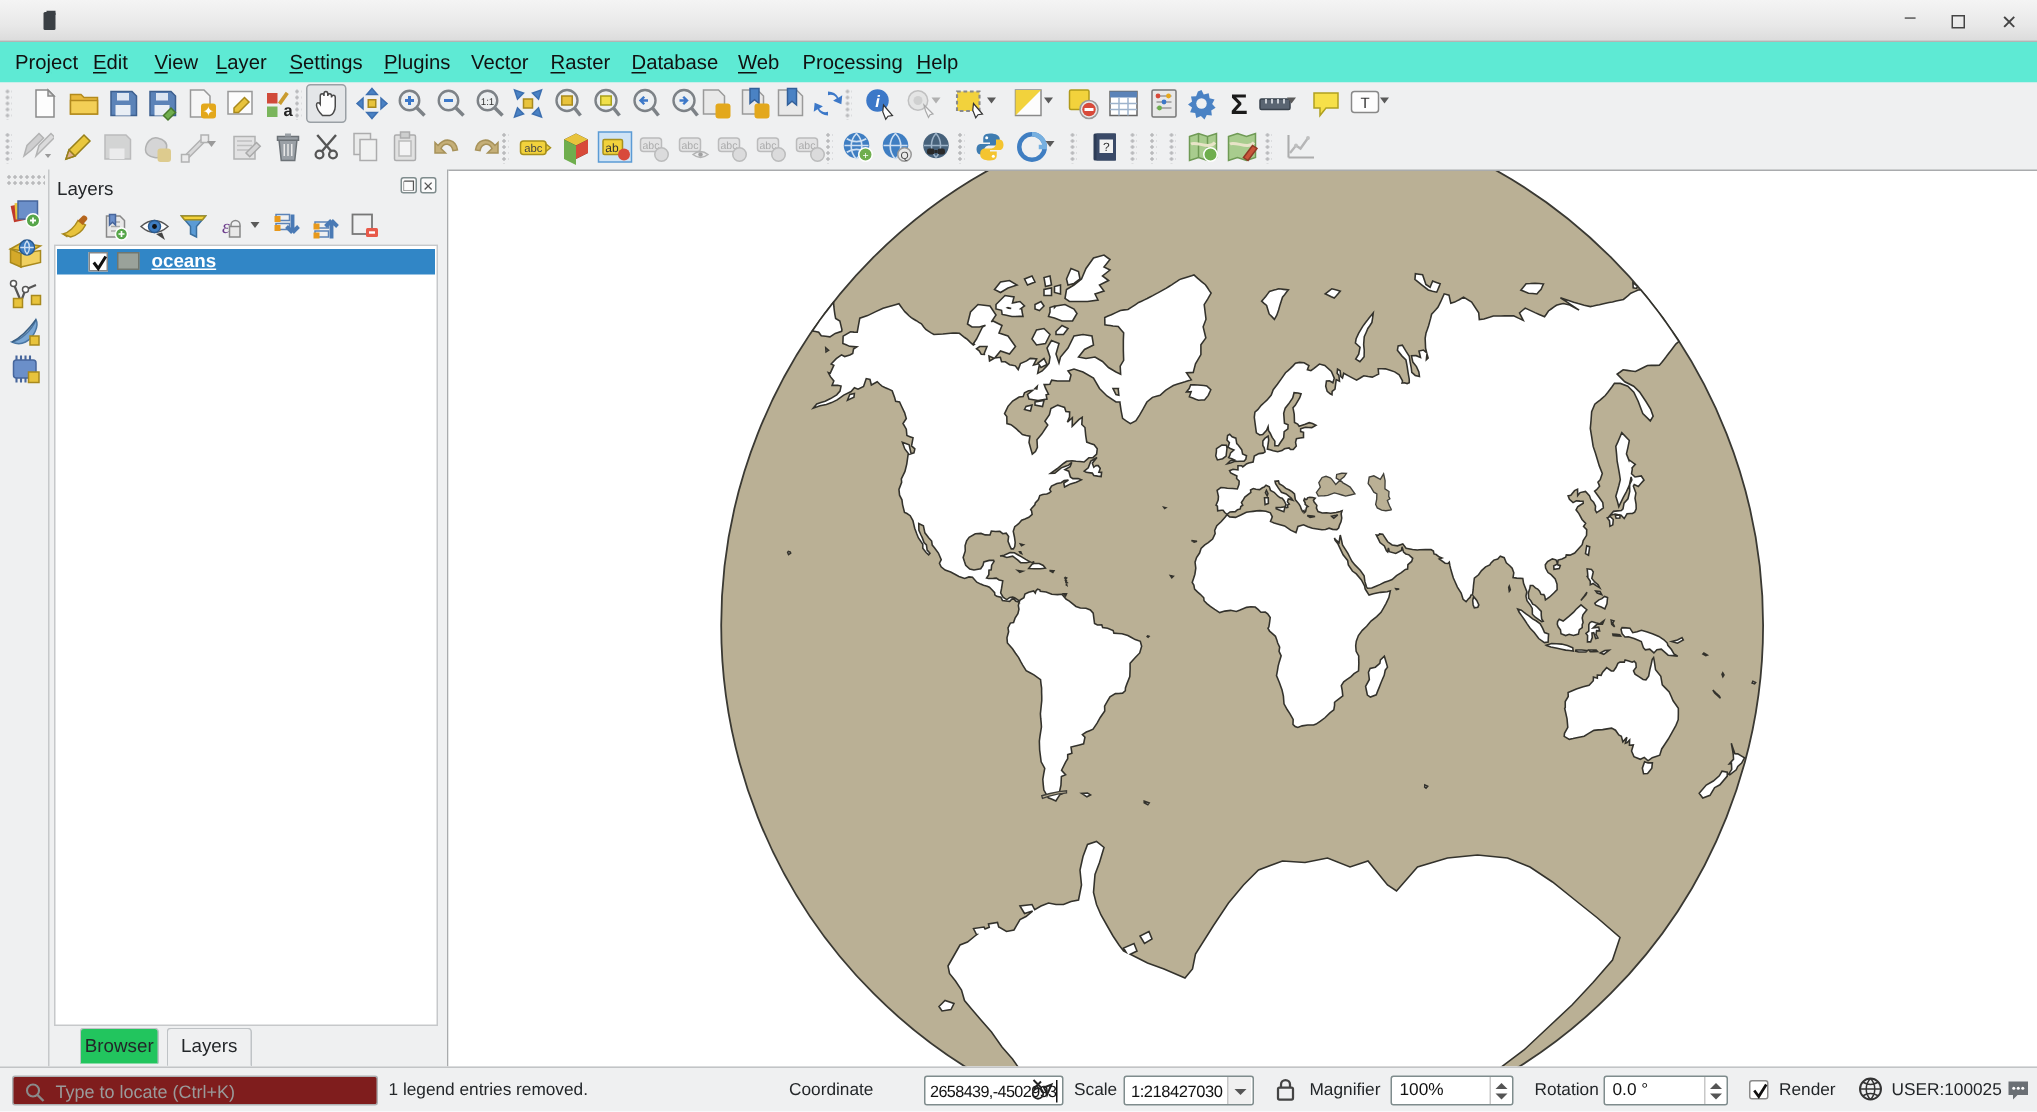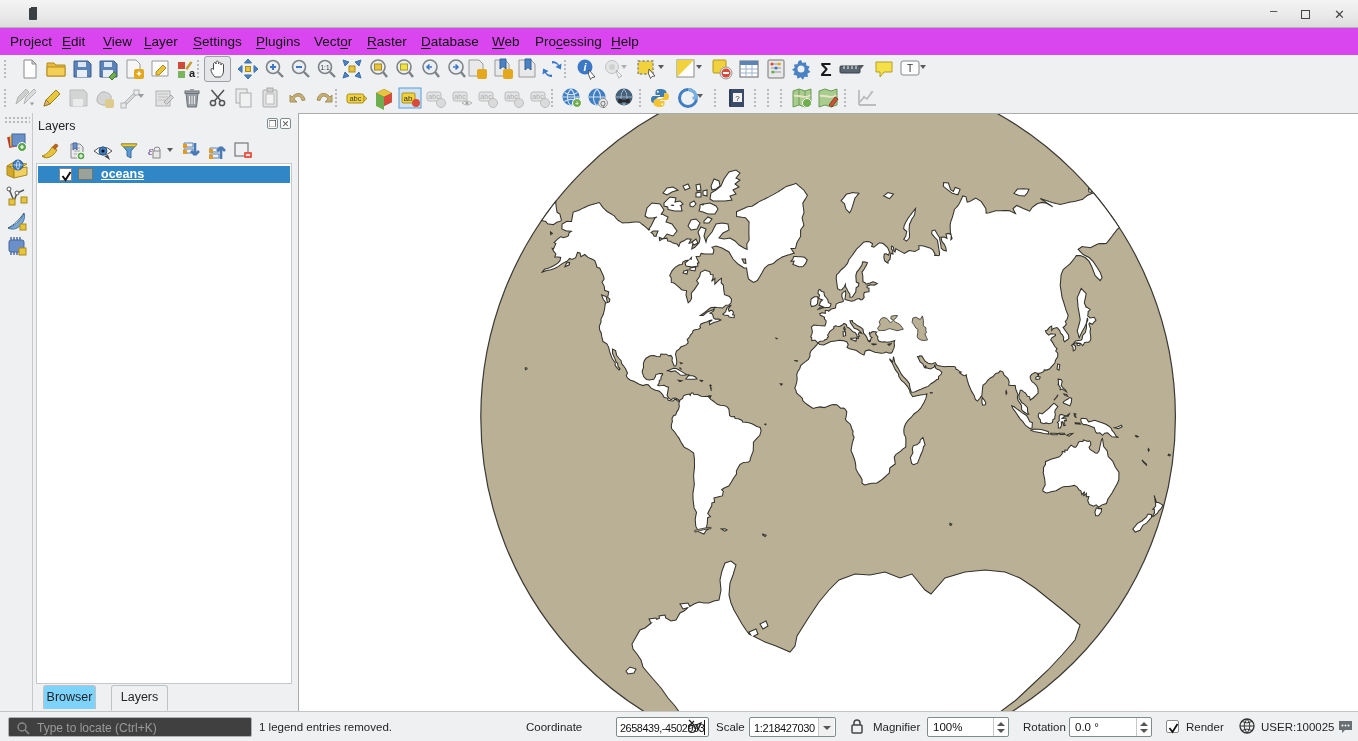--- a/index.html
+++ b/index.html
@@ -2,21 +2,21 @@
 <html><head>
 <meta charset="utf-8">
 <style>
 *{margin:0;padding:0;box-sizing:border-box;}
 html,body{width:1358px;height:741px;overflow:hidden;font-family:"Liberation Sans",sans-serif;}
 #root{position:relative;width:1358px;height:741px;background:#eff0f1;}
 #titlebar{position:absolute;left:0;top:0;width:1358px;height:28px;
  background:linear-gradient(#f4f4f4,#e9e9e9 60%,#dcdcdc);border-bottom:1px solid #b4b4b4;}
 #title{position:absolute;left:0;right:0;top:5px;text-align:center;font-size:15px;font-weight:bold;color:#517191;}
 .winbtn{position:absolute;top:8px;width:13px;height:13px;color:#444;font-size:13px;line-height:13px;text-align:center;}
-#menubar{position:absolute;left:0;top:28px;width:1358px;height:27px;background:#d946ef;}
+#menubar{position:absolute;left:0;top:28px;width:1358px;height:27px;background:#5eead4;}
 .menu{position:absolute;top:6px;font-size:13.5px;color:#111;}
 .menu u{text-decoration:underline;text-underline-offset:2px;}
 #tb1{position:absolute;left:0;top:55px;width:1358px;height:29px;background:#eff0f1;}
 #tb2{position:absolute;left:0;top:84px;width:1098px;height:29px;background:#eff0f1;}
 .ic{position:absolute;top:2px;width:24px;height:24px;}
 .ic svg{position:absolute;left:0;top:0;}
 .grip{position:absolute;top:4px;width:5px;height:21px;
  background-image:radial-gradient(circle,#b9babc 1px,transparent 1.2px);background-size:4px 4px;}
 .dd{position:absolute;top:10px;width:0;height:0;border-left:3.5px solid transparent;border-right:3.5px solid transparent;border-top:4.5px solid #5a5a5a;}
 #leftbar{position:absolute;left:0;top:113px;width:33px;height:598px;background:#eff0f1;border-right:1px solid #c6c8ca;}
@@ -24,21 +24,21 @@
 #paneltitle{position:absolute;left:4px;top:6px;font-size:12.5px;color:#232629;}
 .pwin{position:absolute;top:5px;width:11px;height:11px;border:1px solid #7f8c8d;border-radius:2px;color:#555;font-size:9px;line-height:10px;text-align:center;background:#fbfbfb;}
 #panellist{position:absolute;left:2px;top:50px;width:256px;height:521px;background:#ffffff;border:1px solid #c6c8ca;}
 #selrow{position:absolute;left:1px;top:2px;width:252px;height:17px;background:#3186c6;}
 #layercheck{position:absolute;left:21px;top:1.5px;width:13px;height:13px;background:#fff;border:1px solid #888;}
 #layerswatch{position:absolute;left:40px;top:2px;width:15px;height:12px;background:#9aa29a;border:1px solid #6f766f;}
 #layername{position:absolute;left:63px;top:1px;font-size:12.5px;font-weight:bold;color:#fff;text-decoration:underline;}
 .tab{position:absolute;top:572px;height:24px;font-size:12.5px;color:#232629;text-align:center;
  border:1px solid #bfc3c6;border-bottom:none;border-radius:3px 3px 0 0;padding-top:4px;}
 #statusbar{position:absolute;left:0;top:711px;width:1358px;height:30px;background:#eff0f1;border-top:1px solid #c2c4c6;}
-#locator{position:absolute;left:8px;top:5px;width:244px;height:20px;background:#404040;border:1px solid #aeb1b3;border-radius:2px;}
+#locator{position:absolute;left:8px;top:5px;width:244px;height:20px;background:#7f1d1d;border:1px solid #aeb1b3;border-radius:2px;}
 #locator span{position:absolute;left:28px;top:3px;font-size:12px;color:#9a9a9a;}
 .sbtext{position:absolute;top:9px;font-size:12px;color:#232629;}
 .sbbox{position:absolute;top:5px;height:20px;background:#fff;border:1px solid #7f8c8d;border-radius:2px;font-size:11.5px;color:#111;}
 .sbtext{font-size:11.5px !important;}
 .spin{position:absolute;right:1px;top:0px;width:14px;height:18px;border-left:1px solid #c8c8c8;}
 #canvas{position:absolute;left:299px;top:114px;width:1059px;height:597px;background:#ffffff;overflow:hidden;}
 #canvas svg{position:absolute;left:-299px;top:-114px;}
 #canvtop{position:absolute;left:299px;top:113px;width:1059px;height:1px;background:#a9abad;}
 #canvleft{position:absolute;left:298px;top:113px;width:1px;height:598px;background:#a9abad;}
 </style>
@@ -637,21 +637,21 @@
       </div>
  <div id="panellist">
   <div id="selrow">
    <div id="layercheck"><svg width="13" height="13">
               <path d="M2.5 6l3 4 5-8" stroke="#111" stroke-width="2" fill="none"></path>
             </svg></div>
    <div id="layerswatch"></div>
    <div id="layername">oceans</div>
   </div>
  </div>
- <div class="tab" style="left:9px;width:53px;background:#7dd3fc;">Browser</div>
+ <div class="tab" style="left:19px;width:53px;background:#22c55e;">Browser</div>
  <div class="tab" style="left:77px;width:57px;background:#eff0f1;border-bottom:1px solid #eff0f1;height:26px;">Layers</div>
 </div>
 <div id="canvtop"></div>
     <div id="canvleft"></div>
 <div id="canvas">
       <svg width="1358" height="741" viewBox="0 0 1358 741">
         <circle cx="828.1" cy="416.9" r="347.3" fill="#bab095" stroke="#3a3933" stroke-width="1.2"></circle>
         <path d="M688.0 184.0 683.0 186.0 685.0 190.0 690.0 188.0 688.0 184.0ZM672.0 192.0 678.0 190.0 673.0 187.0 667.0 188.0 663.0 193.0 667.0 195.0 672.0 192.0ZM664.0 203.0 664.0 206.0 667.7 206.9 668.1 209.6 670.2 210.0 672.4 210.5 674.6 211.0 677.1 211.0 679.5 210.9 682.0 210.9 681.5 208.4 681.1 205.9 680.5 205.8 683.0 204.0 680.0 201.0 675.0 202.0 676.0 198.0 670.0 197.0 664.0 203.0ZM674.1 205.6 672.3 205.5 671.6 205.2 672.0 205.0 674.1 205.6ZM693.0 207.0 696.0 204.0 694.0 201.0 690.0 203.0 690.0 206.0 693.0 207.0ZM645.0 216.0 648.0 218.0 653.0 218.0 657.0 216.9 655.0 218.0 651.0 226.0 649.0 229.0 649.6 229.6 648.9 230.0 646.9 228.2 644.9 226.3 643.1 225.0 641.3 223.6 639.6 222.2 637.4 222.1 635.3 222.0 632.0 222.3 628.6 222.7 625.6 222.8 622.6 223.0 620.7 221.9 618.9 220.8 617.2 219.6 615.7 217.8 614.3 215.9 612.6 214.9 610.9 213.8 609.2 212.8 607.5 211.8 606.0 210.5 604.6 209.1 603.2 207.8 601.9 206.1 600.6 204.3 599.3 202.5 595.8 203.5 592.2 204.5 588.7 205.5 583.5 207.9 578.4 210.4 573.2 212.1 572.3 216.9 571.5 221.5 569.3 221.4 567.0 221.2 562.1 224.1 561.9 229.0 564.1 229.9 566.4 230.9 568.8 231.1 571.2 231.3 569.0 232.7 568.5 235.7 566.6 236.7 563.1 237.7 561.0 236.6 557.5 239.1 554.1 242.7 555.9 243.6 553.5 248.8 552.2 248.4 553.6 251.1 555.9 254.0 554.7 256.9 558.5 256.9 560.7 257.4 560.0 260.7 557.8 263.2 553.7 265.7 550.1 267.5 547.3 268.4 544.5 269.3 542.2 272.1 546.7 270.5 550.9 269.7 554.4 268.4 558.1 266.6 562.5 263.4 567.4 261.0 569.6 258.5 572.0 259.5 575.7 257.7 577.5 252.4 580.0 253.0 580.9 256.7 584.8 254.5 586.4 256.0 588.0 257.4 589.9 258.3 591.8 259.1 594.8 260.6 596.4 265.0 597.1 267.5 599.7 268.0 601.1 271.0 603.1 275.2 604.2 279.0 602.0 282.3 604.2 286.1 604.6 290.3 606.6 291.1 608.7 291.9 607.7 297.3 609.9 299.2 609.3 301.9 607.4 302.5 606.1 296.5 603.8 295.7 601.6 294.9 603.2 299.3 605.9 302.8 606.1 302.9 605.4 303.1 604.5 309.4 603.3 314.3 600.9 319.3 601.1 321.6 599.3 326.3 599.7 330.1 601.3 333.2 601.7 336.4 603.0 341.6 604.4 342.2 606.8 343.8 608.6 347.1 609.8 352.1 611.1 355.7 612.2 358.5 615.2 362.8 615.2 365.5 617.4 368.3 619.1 369.9 620.0 368.8 618.1 366.7 617.6 363.3 616.0 361.7 614.9 358.6 613.9 356.5 612.6 353.6 612.5 349.0 615.6 350.6 616.6 355.2 619.1 358.5 621.1 360.7 621.5 363.4 623.1 365.3 625.6 368.7 627.5 373.1 626.3 375.5 627.4 377.9 630.1 380.0 633.8 381.3 636.6 382.8 639.3 384.3 643.1 385.6 646.0 384.6 648.3 384.8 651.2 388.1 653.8 389.4 655.7 390.2 658.1 390.8 659.6 391.5 661.8 393.7 663.1 395.1 663.2 396.5 664.5 397.5 667.2 398.1 668.3 400.3 670.7 400.7 673.1 400.9 674.5 399.5 676.0 399.3 677.1 400.7 679.4 401.5 678.9 400.1 676.4 398.5 675.1 398.1 673.2 398.3 671.2 399.7 669.9 398.9 668.7 398.1 667.1 395.3 667.7 392.3 668.1 389.8 668.5 387.2 666.1 386.6 664.2 385.4 662.3 385.6 659.0 385.7 657.7 385.3 659.2 383.1 659.3 380.1 660.8 379.9 661.1 376.8 662.7 374.3 662.4 373.6 659.5 373.6 655.9 374.6 655.3 376.9 653.8 379.2 649.3 380.0 646.5 379.4 643.8 376.8 642.9 374.2 642.1 371.6 643.5 367.3 643.4 363.7 644.4 360.6 646.1 358.2 650.2 355.8 654.0 355.6 656.8 356.6 660.0 356.7 660.9 354.0 663.7 354.3 666.6 354.2 668.5 355.8 670.8 355.4 672.4 357.7 672.0 360.8 673.3 364.1 674.2 365.9 675.6 365.9 676.5 364.4 676.8 361.6 676.3 358.0 675.5 354.2 676.5 351.1 679.1 349.1 681.1 346.8 683.3 346.0 685.9 344.9 688.1 342.9 687.7 340.5 687.1 339.8 687.8 338.8 689.9 336.5 690.2 335.3 692.3 333.0 693.2 330.4 695.1 329.7 697.8 329.3 699.4 328.7 700.6 327.7 699.8 326.2 701.0 324.0 704.6 322.4 707.4 321.8 709.5 320.4 712.3 320.0 709.2 322.1 709.7 324.7 713.7 322.6 717.5 321.5 720.9 319.9 718.8 319.0 715.2 319.1 713.6 318.0 712.5 314.1 710.0 313.1 713.4 311.2 714.5 308.3 712.4 310.1 709.9 311.0 707.5 311.9 703.2 315.4 700.4 315.5 704.7 312.5 709.0 309.0 711.1 307.5 714.8 307.2 717.4 307.5 720.0 307.7 722.7 308.0 725.9 305.2 728.6 305.1 731.1 302.8 731.5 299.2 729.4 296.5 726.9 295.6 724.5 294.7 723.8 290.2 723.3 285.0 721.2 283.0 721.5 278.2 719.4 279.6 714.8 284.2 714.9 278.5 711.6 281.4 713.0 278.0 713.1 274.7 710.6 274.4 709.7 271.6 707.4 270.9 705.1 270.1 700.6 272.3 699.6 276.5 696.6 280.8 698.5 283.3 694.5 289.4 691.3 293.1 691.6 298.2 690.3 301.0 688.2 302.8 687.3 299.6 686.0 295.0 686.6 290.8 684.1 290.3 681.6 289.7 679.5 287.7 677.4 285.8 675.7 284.4 674.0 283.1 671.3 282.4 671.2 277.7 669.7 275.8 672.0 270.9 675.1 267.4 679.4 264.7 682.1 264.4 683.0 261.9 685.7 260.5 688.5 260.2 685.0 263.0 686.0 266.0 692.0 267.0 698.0 266.0 697.4 263.2 699.0 262.8 697.0 258.8 696.1 256.4 696.3 256.4 699.9 256.2 701.1 253.4 705.0 254.0 713.0 254.0 714.0 250.0 712.0 247.3 716.0 246.0 722.0 248.0 729.0 252.0 733.0 259.0 738.0 264.0 744.0 268.0 746.6 268.0 746.6 268.3 747.4 273.7 748.4 278.9 751.0 280.7 753.6 282.4 757.3 280.5 759.7 276.7 762.0 272.8 764.6 268.0 768.3 264.9 770.9 264.2 773.4 263.5 777.0 260.2 779.6 258.6 782.2 257.0 785.1 256.0 787.9 255.1 790.0 254.5 792.1 253.8 794.2 253.2 792.6 250.9 791.0 248.5 793.3 248.4 795.5 248.3 797.0 242.5 800.6 236.4 800.6 229.8 803.9 225.3 802.1 217.9 804.0 212.8 802.8 203.1 805.1 199.4 807.4 195.4 806.1 193.6 804.9 191.7 803.6 189.8 802.3 188.8 801.0 187.7 799.7 186.6 798.5 185.6 797.2 184.4 796.0 183.3 794.4 183.9 792.8 184.4 791.2 184.9 789.6 185.4 787.9 185.9 786.3 186.4 784.6 187.6 782.8 188.8 781.1 189.9 779.3 191.0 777.6 192.1 775.8 193.1 774.0 194.1 772.2 195.1 770.3 196.1 768.5 197.1 766.7 198.0 764.8 199.0 762.9 199.9 761.0 200.8 759.1 201.6 756.8 203.2 754.4 204.8 752.0 206.3 749.5 206.6 746.9 207.0 743.9 208.4 740.9 209.8 738.7 210.7 736.5 211.7 736.6 216.6 738.4 216.8 740.2 217.0 742.0 217.3 743.8 217.5 745.5 217.7 747.3 219.8 749.1 221.9 748.9 226.7 748.9 233.7 749.1 240.2 746.8 244.1 747.1 249.5 744.0 248.0 739.0 245.0 735.0 241.0 730.0 238.0 724.0 239.0 719.0 238.0 723.0 233.0 729.0 230.0 728.0 224.0 722.0 223.0 716.0 224.0 712.0 232.0 707.0 238.0 706.0 242.0 704.0 236.0 706.0 229.0 701.0 227.0 698.0 232.0 700.0 238.0 699.4 242.1 697.8 244.1 694.8 247.3 691.8 248.9 692.9 243.3 694.0 245.0 698.0 243.0 696.0 239.0 692.0 242.0 692.3 242.5 689.0 243.3 691.1 239.3 689.0 239.1 686.8 238.9 684.4 240.6 680.3 242.4 678.8 246.4 676.9 243.9 675.0 243.5 673.1 243.1 670.2 241.2 667.7 241.1 666.9 238.2 663.2 238.7 663.2 238.7 667.0 234.0 673.0 236.0 677.0 231.0 672.0 224.0 666.0 222.0 668.0 217.0 662.0 214.0 660.9 214.6 664.0 210.0 660.0 204.0 652.0 203.0 647.0 208.0 645.0 216.0ZM654.2 236.2 652.8 233.9 651.0 232.5 653.1 231.0 658.0 231.0 656.0 236.0 656.7 236.3 654.2 236.2ZM662.8 238.9 659.7 240.7 659.3 237.4 662.8 238.9ZM691.2 259.3 690.0 259.0 691.5 257.5 691.2 259.3ZM745.9 263.5 744.0 263.0 742.0 259.0 745.6 259.0 745.5 259.4 745.9 263.5ZM550.4 224.2 553.3 224.6 556.8 222.3 561.1 220.9 561.3 219.8 560.6 216.9 559.9 214.0 557.1 212.3 556.6 209.7 556.2 207.0 555.9 204.3 555.7 201.5 555.5 201.7 550.7 208.0 550.6 208.1 546.1 214.1 545.8 214.6 541.7 220.5 541.6 220.6 543.7 221.0 545.8 221.5 547.5 223.8 550.4 224.2ZM697.0 229.0 700.0 223.0 696.0 219.0 691.0 220.0 688.0 226.0 691.0 230.0 697.0 229.0ZM552.4 233.5 550.5 231.9 550.7 234.6 552.4 233.5ZM566.5 263.0 565.0 266.8 569.3 264.8 569.6 262.4 566.5 263.0ZM696.0 267.0 690.0 268.0 690.0 270.0 695.0 271.0 696.0 267.0ZM684.0 271.0 683.0 273.0 687.0 274.0 688.0 270.0 684.0 271.0ZM682.2 363.2 680.3 362.7 681.0 363.8 682.2 363.2ZM680.5 367.9 679.7 367.9 680.1 368.6 681.0 369.0 680.5 367.9ZM527.1 368.8 526.9 368.1 525.6 367.6 525.1 368.3 525.7 369.7 527.1 368.8ZM686.8 374.6 683.8 372.9 680.8 371.1 678.5 369.8 676.3 368.5 673.4 368.3 669.4 370.1 666.7 370.7 668.4 370.7 671.2 371.6 675.1 370.8 678.6 373.4 680.4 375.1 684.2 375.2 686.8 374.6ZM689.4 374.4 688.1 375.0 688.6 375.4 689.4 374.4ZM685.8 379.0 689.6 379.2 693.5 379.2 696.9 378.8 695.5 377.0 692.8 375.7 689.3 375.7 688.0 376.1 685.8 379.0ZM681.9 380.8 678.4 380.3 679.9 381.6 681.9 380.8ZM680.0 604.0 683.0 609.0 688.4 607.4 684.0 611.0 680.0 613.0 676.0 620.0 671.0 621.0 666.0 618.0 665.8 618.0 665.0 615.0 659.0 616.0 659.5 618.2 656.7 619.3 656.0 618.0 649.0 619.0 651.0 623.0 651.3 623.0 650.0 624.0 645.0 628.0 640.0 630.0 636.0 637.0 632.0 644.0 633.0 649.0 637.0 654.0 641.0 660.0 643.0 667.0 648.0 673.0 654.0 680.0 661.0 688.0 668.0 698.0 675.0 706.0 682.0 716.0 690.0 735.6 692.4 736.6 695.2 737.8 698.0 738.9 700.8 740.0 703.6 741.1 706.5 742.2 709.3 743.3 712.2 744.3 715.0 745.3 717.9 746.3 720.8 747.2 723.7 748.1 726.6 749.0 729.5 749.9 732.4 750.7 735.3 751.6 738.2 752.4 741.1 753.1 744.1 753.9 746.6 754.5 986.0 726.2 988.5 725.0 989.2 724.5 1000.0 712.0 1016.0 700.0 1032.0 685.0 1048.0 670.0 1062.0 655.0 1075.0 640.0 1080.0 625.0 1065.0 612.0 1050.0 600.0 1035.0 588.0 1020.0 578.0 1005.0 572.0 985.0 570.0 965.0 572.0 945.0 578.0 931.0 594.0 925.0 590.0 912.0 574.0 900.0 578.0 885.0 572.0 870.0 575.0 855.0 574.0 839.0 580.0 829.0 590.0 819.0 602.0 809.0 617.0 797.0 636.0 795.0 646.0 790.0 652.0 776.0 646.0 765.0 642.0 753.5 636.2 758.0 634.0 756.0 629.0 749.0 632.0 750.7 634.9 749.0 634.0 746.0 630.0 742.0 624.0 738.0 617.0 734.0 610.0 731.0 603.0 729.0 595.0 730.0 583.0 733.0 575.0 736.0 565.0 731.0 561.0 725.0 563.0 722.0 571.0 720.0 580.0 721.0 590.0 719.0 600.0 714.0 601.0 709.0 603.0 704.0 603.0 699.0 602.0 694.0 604.0 689.8 606.5 688.0 603.0 680.0 604.0ZM634.0 673.0 636.0 669.0 630.0 667.0 626.0 671.0 628.0 674.0 634.0 673.0ZM716.0 189.0 720.0 186.0 719.0 181.0 714.0 179.0 711.0 186.0 712.0 190.0 716.0 189.0ZM739.0 187.0 735.0 184.0 740.0 180.0 736.0 178.0 740.0 173.0 736.0 170.0 729.0 172.0 724.0 179.0 721.0 186.0 716.0 190.0 711.0 193.0 710.0 199.0 713.0 201.0 718.0 201.0 725.0 201.0 732.0 200.0 730.0 196.0 736.0 194.0 733.0 190.0 739.0 187.0ZM700.0 184.0 696.0 185.0 697.0 191.0 701.0 190.0 700.0 184.0ZM703.0 191.0 703.0 195.0 707.0 196.0 707.0 190.0 703.0 191.0ZM696.0 193.0 696.0 197.0 701.0 197.0 701.0 192.0 696.0 193.0ZM715.0 214.0 718.0 209.0 716.0 206.0 710.0 203.0 704.0 204.0 703.0 205.0 703.0 204.0 700.0 205.0 700.0 208.0 699.0 211.0 703.0 212.0 708.0 214.0 715.0 214.0ZM712.0 219.0 708.0 217.0 704.0 221.0 704.0 223.0 709.0 223.0 712.0 219.0ZM731.8 317.4 734.1 317.7 734.4 314.9 732.6 314.8 733.5 312.3 732.1 310.4 730.7 310.3 729.2 311.5 728.2 308.8 731.3 305.0 727.2 307.4 725.5 311.9 722.8 314.1 724.1 314.9 728.2 315.4 729.2 317.0 731.8 317.4ZM777.1 338.5 775.9 338.2 776.4 338.9 777.1 338.5ZM798.0 360.8 794.3 360.4 796.1 361.4 798.0 360.8ZM702.6 380.5 699.7 380.3 701.9 381.6 702.6 380.5ZM782.2 384.1 780.3 383.7 781.2 385.1 782.2 384.1ZM710.3 384.9 709.9 385.3 710.5 385.9 711.1 385.3 710.3 384.9ZM710.4 386.5 710.2 386.7 710.4 387.1 710.8 386.9 710.4 386.5ZM711.5 388.5 710.9 387.9 710.6 388.1 710.9 388.7 711.5 388.5ZM711.2 390.1 711.1 389.7 710.9 389.9 711.2 390.1ZM711.0 395.8 709.1 395.8 710.4 397.2 711.0 395.8ZM765.2 423.9 764.8 424.4 765.4 424.8 766.0 424.2 765.2 423.9ZM672.4 421.2 671.3 425.2 671.6 428.6 675.0 432.5 677.0 435.5 679.1 438.4 680.4 440.9 681.8 443.4 684.1 447.1 686.7 448.5 689.3 449.9 693.7 453.1 694.0 455.9 694.4 458.7 694.4 461.5 694.5 464.3 694.5 467.1 694.2 470.0 693.9 472.9 693.6 475.8 693.8 478.8 694.1 481.7 694.3 484.7 693.8 487.8 693.3 490.9 692.9 494.1 693.0 497.0 693.1 500.0 693.6 503.9 694.1 507.9 696.5 512.3 695.8 515.9 695.2 519.5 695.5 523.1 695.9 526.7 698.9 531.9 701.4 532.9 703.9 534.0 706.5 529.9 708.1 529.2 706.2 528.5 707.3 523.5 707.6 517.7 710.4 516.5 707.7 513.5 710.4 508.1 711.8 505.8 711.8 503.1 714.6 502.1 714.0 498.0 716.8 497.3 719.6 496.6 722.4 495.9 723.3 491.5 721.6 489.7 724.2 488.0 726.4 487.1 728.7 486.1 731.4 482.1 733.5 478.3 736.5 474.0 736.4 470.8 738.2 467.6 740.0 464.5 743.6 462.4 746.0 462.3 748.4 462.1 750.2 460.5 750.3 458.6 751.2 456.1 752.2 453.6 753.2 451.1 753.3 448.6 753.4 446.2 753.4 442.2 756.4 438.8 759.8 435.3 761.1 430.8 760.2 427.5 756.8 426.4 754.3 425.0 751.9 423.7 748.0 422.5 745.3 422.3 742.6 422.1 742.1 420.4 738.4 418.8 735.1 418.4 734.5 416.5 731.6 416.7 729.7 415.7 729.4 413.4 729.1 411.1 728.8 408.8 726.9 406.6 724.0 405.5 720.2 405.3 717.3 404.3 712.9 400.8 710.7 399.4 707.9 396.2 705.0 396.4 701.2 396.2 697.4 394.6 693.5 394.2 693.2 393.2 691.7 392.8 690.7 393.8 690.2 395.4 689.1 394.0 685.8 394.8 683.3 396.0 682.6 398.5 680.0 400.1 679.4 401.5 678.9 403.7 679.3 406.2 678.6 409.1 676.7 412.1 675.7 415.0 673.6 415.4 672.0 418.6 672.4 421.2ZM721.1 528.9 724.6 531.2 727.0 529.9 725.0 528.7 721.1 528.9ZM762.8 534.1 762.8 535.2 765.2 536.5 766.1 535.3 762.8 534.1ZM766.0 621.0 760.0 624.0 763.0 629.0 768.0 626.0 766.0 621.0ZM957.6 188.3 955.1 187.4 954.2 189.5 953.4 191.5 950.6 189.6 948.4 183.1 946.0 182.8 943.6 182.5 943.3 186.3 947.8 189.9 952.2 193.3 955.0 194.1 957.8 194.8 958.6 193.0 959.4 191.1 960.1 189.2 957.6 188.3ZM1029.0 189.3 1026.1 189.0 1023.3 188.8 1020.3 189.0 1017.4 189.1 1016.2 190.6 1015.1 192.0 1013.9 193.4 1019.0 195.5 1021.8 195.7 1024.6 196.0 1026.0 194.4 1027.4 192.8 1028.2 191.0 1029.0 189.3ZM889.8 193.0 887.9 192.5 886.5 193.6 885.0 194.8 883.5 195.9 885.5 196.8 887.5 197.8 889.5 198.7 890.9 197.2 892.2 195.6 893.5 194.1 891.6 193.5 889.8 193.0ZM847.9 211.1 849.6 212.9 851.2 210.1 852.4 206.7 853.4 203.1 855.0 198.1 856.4 196.5 857.6 194.9 858.9 193.3 857.3 193.1 855.6 192.9 854.0 192.7 852.4 192.5 850.9 193.0 849.4 193.4 847.9 193.8 846.3 194.3 845.1 195.9 843.8 197.6 842.5 199.2 841.1 200.8 842.7 202.2 844.4 203.6 846.1 209.3 847.9 211.1ZM910.7 221.8 911.9 219.0 913.3 217.0 914.6 214.9 915.1 211.8 915.5 208.6 914.1 210.3 912.7 212.0 911.3 213.9 909.9 215.7 908.5 217.6 907.1 219.9 905.8 222.1 904.1 225.8 903.6 228.7 906.7 231.5 905.8 236.1 903.8 239.4 906.6 241.1 908.0 239.5 909.4 237.8 909.5 233.4 909.1 229.8 909.5 224.5 910.7 221.8ZM801.0 266.7 803.0 266.6 805.5 263.6 807.2 259.8 804.5 257.3 802.6 257.0 800.7 256.8 798.4 256.7 796.1 256.6 793.8 256.5 792.8 259.0 791.0 261.3 794.1 261.1 792.9 264.5 795.2 265.3 797.1 266.1 799.0 266.8 801.0 266.7ZM827.8 299.8 825.6 296.8 824.5 295.7 823.9 292.1 821.4 291.2 819.8 289.5 818.4 290.3 818.0 293.4 819.6 295.1 818.7 298.1 820.2 299.0 822.6 300.0 820.4 301.9 819.8 303.8 819.1 305.1 821.2 305.9 822.9 306.7 820.3 307.2 818.2 309.2 820.3 308.7 822.9 307.7 826.7 307.5 829.3 307.5 830.5 306.2 831.0 303.8 828.4 302.7 827.8 299.8ZM814.5 296.7 811.0 299.1 810.9 301.3 810.5 304.0 811.6 306.6 815.1 305.8 817.4 304.0 818.0 298.7 817.6 296.8 814.5 296.7ZM828.5 333.7 829.9 331.4 833.9 328.3 833.7 326.7 835.5 325.7 837.3 326.2 839.8 326.4 841.6 325.2 842.8 324.7 844.0 323.5 846.2 324.5 847.0 326.9 849.4 328.2 852.0 330.8 853.5 331.9 854.8 332.2 856.1 333.8 857.3 336.3 856.8 337.6 857.6 338.5 858.5 338.3 858.3 336.7 859.5 336.0 858.3 334.6 858.8 332.8 859.3 332.6 861.8 333.5 860.8 332.1 857.4 329.3 854.3 328.2 852.3 325.4 850.4 322.5 850.0 320.8 852.3 320.6 852.8 322.5 855.3 323.9 857.2 325.6 859.6 326.7 861.5 327.9 863.0 329.3 863.3 331.4 863.6 333.2 865.9 335.9 866.9 337.5 867.5 339.3 868.4 341.1 869.3 340.4 869.5 341.8 870.4 341.1 870.7 339.5 871.1 338.1 872.0 337.7 870.1 336.3 870.1 335.2 869.2 333.6 869.7 332.4 870.5 333.1 871.2 332.9 871.7 331.9 873.1 331.5 875.1 331.7 876.8 332.1 875.6 333.5 876.1 334.7 877.9 336.9 877.6 338.7 878.7 341.0 881.5 342.0 884.3 341.8 887.1 342.2 890.7 341.7 893.4 341.0 894.7 340.5 894.1 342.5 894.5 345.4 894.0 347.9 893.0 350.1 892.4 352.0 891.2 353.1 888.4 352.9 886.1 352.1 883.7 353.0 881.3 353.2 878.1 352.7 874.9 352.2 871.9 351.1 869.0 349.9 865.3 351.0 864.0 355.1 860.4 353.4 856.4 350.6 852.8 349.6 849.4 348.7 847.0 347.6 848.2 344.6 846.9 341.9 843.9 340.8 840.0 340.4 837.7 340.6 835.4 340.9 833.2 341.2 830.9 341.5 827.2 343.3 823.7 344.9 819.8 344.6 818.0 343.1 816.7 344.8 814.2 347.7 811.2 350.5 809.8 353.7 810.1 355.8 808.4 359.4 805.5 361.7 803.2 363.3 800.7 365.6 799.7 368.7 797.7 371.7 796.7 374.8 797.2 378.8 796.6 382.8 795.7 385.6 794.8 388.3 795.9 390.1 796.4 392.7 798.3 394.6 800.2 396.2 802.5 398.5 802.7 400.5 804.6 402.4 806.9 404.3 809.8 406.3 813.1 408.4 816.5 407.4 820.4 406.9 824.2 407.6 826.7 406.7 829.1 405.7 831.0 404.9 833.9 404.5 836.8 404.7 838.7 406.3 840.6 408.2 843.5 408.0 845.1 409.2 846.8 411.7 846.4 415.0 845.9 417.9 845.3 418.8 846.4 420.8 850.3 424.2 851.2 426.6 851.8 428.7 853.1 431.4 852.7 434.3 854.1 437.2 852.9 441.1 852.1 444.1 851.6 447.2 851.0 450.4 852.9 455.0 853.8 457.5 854.7 460.0 855.6 464.1 855.8 466.7 856.0 469.2 858.2 473.2 860.0 475.9 862.1 479.6 862.0 483.0 863.4 484.3 865.2 485.0 868.1 483.9 871.8 483.3 875.7 483.3 877.4 482.7 880.3 480.8 883.3 478.5 886.6 475.3 889.2 473.2 889.7 470.3 889.7 468.2 891.1 467.0 895.2 463.9 894.8 460.2 894.2 457.1 895.8 454.5 897.8 453.1 900.7 451.1 902.7 449.1 905.7 447.2 905.8 444.6 905.9 442.0 905.8 439.6 905.8 437.3 904.1 434.2 903.8 430.5 904.2 427.5 905.6 423.7 908.2 420.2 911.1 417.5 914.0 414.0 917.8 411.1 920.7 408.2 922.4 405.3 924.0 402.4 925.9 398.4 926.9 393.9 924.8 394.5 920.4 394.9 918.0 395.4 915.6 395.9 912.7 396.7 911.3 394.5 910.1 392.6 909.7 390.6 907.6 386.6 904.2 382.6 901.6 380.7 898.9 376.6 898.4 373.6 895.4 369.9 893.3 365.4 891.8 362.3 890.1 360.2 889.6 358.6 890.1 359.5 892.7 361.8 893.1 359.3 893.5 356.7 894.3 360.0 895.0 363.3 896.8 366.1 898.6 368.9 899.9 371.5 901.3 374.2 903.3 376.6 906.8 380.2 909.4 383.8 909.9 387.6 911.0 391.2 911.6 392.2 914.5 392.0 917.3 390.8 920.2 389.6 923.0 388.2 925.6 387.3 928.1 386.4 931.0 383.7 934.2 381.7 936.9 379.6 938.4 379.4 938.6 376.4 941.1 374.3 941.8 372.2 939.3 369.9 937.2 369.3 935.7 368.1 934.7 364.5 934.3 367.0 930.5 369.0 926.2 367.8 925.6 365.3 925.1 368.0 924.3 367.2 922.9 364.0 920.0 361.7 919.1 359.8 917.5 356.6 919.1 356.8 919.7 355.9 921.8 356.1 925.1 361.2 928.1 363.3 931.6 363.9 935.2 362.6 937.4 365.5 941.7 366.3 944.9 366.7 946.4 366.5 950.2 366.4 954.0 366.4 955.6 367.4 956.0 369.3 957.4 369.7 959.6 371.4 961.2 372.0 959.5 372.6 963.4 375.5 965.3 375.7 966.2 374.8 966.6 377.1 967.1 379.2 968.0 382.3 968.9 385.3 969.8 387.3 971.6 391.4 974.1 395.4 975.4 399.5 977.4 401.1 978.7 399.5 980.0 398.3 980.7 396.7 981.6 396.7 982.1 393.3 982.3 390.5 982.6 388.0 982.9 385.4 985.7 383.2 987.7 380.4 990.4 377.9 993.2 376.6 994.0 375.3 995.9 373.4 998.5 372.7 1000.2 370.8 1002.8 371.8 1004.2 375.2 1006.7 377.3 1008.1 378.8 1009.2 381.9 1008.7 385.0 1011.2 385.4 1015.2 385.6 1015.7 388.9 1016.8 391.7 1017.9 394.4 1017.3 397.4 1018.0 400.4 1020.2 403.4 1021.5 405.6 1021.6 409.5 1023.5 411.5 1027.8 414.4 1028.8 414.2 1027.8 412.6 1027.5 410.1 1027.5 407.6 1024.9 404.8 1023.3 403.4 1021.8 402.8 1020.5 400.4 1019.1 398.8 1018.9 395.4 1019.9 392.1 1020.2 390.3 1021.9 390.3 1023.6 391.9 1025.1 392.7 1026.4 394.2 1027.3 396.2 1029.2 396.4 1029.8 397.4 1030.3 400.0 1033.1 398.0 1035.9 395.3 1038.1 393.1 1038.0 389.4 1036.8 386.0 1034.1 383.1 1032.0 381.7 1030.4 378.7 1030.2 376.5 1031.7 374.4 1034.9 372.6 1037.3 373.2 1038.4 375.8 1038.7 373.4 1041.3 372.7 1043.8 371.5 1044.2 369.9 1046.7 370.1 1049.8 368.7 1052.5 365.7 1054.8 363.1 1055.5 360.3 1057.7 356.9 1057.8 353.1 1055.7 351.0 1057.1 348.9 1054.7 346.3 1052.6 342.4 1050.7 339.9 1051.8 337.8 1052.8 337.2 1055.5 335.5 1055.4 334.2 1053.3 334.1 1050.9 333.9 1048.7 335.1 1046.3 332.9 1045.4 330.6 1047.2 330.2 1049.7 327.1 1051.7 326.1 1051.8 330.4 1053.4 328.4 1057.0 327.6 1059.6 330.4 1060.6 333.1 1062.4 334.8 1063.7 337.4 1063.5 340.0 1064.4 341.8 1066.7 340.2 1068.9 338.6 1068.5 335.0 1065.8 331.2 1063.1 327.4 1064.4 326.5 1066.4 324.1 1065.3 321.4 1066.8 319.8 1068.2 315.6 1066.2 310.6 1064.9 306.4 1063.6 302.0 1062.1 297.6 1061.2 291.7 1060.2 285.6 1060.7 280.2 1061.1 274.5 1063.2 269.5 1064.9 268.1 1066.7 266.7 1068.4 265.2 1070.2 263.7 1071.8 261.7 1073.3 259.7 1074.8 257.7 1076.3 255.6 1080.2 255.6 1085.2 257.5 1089.2 261.4 1092.1 267.5 1095.2 275.7 1100.2 280.6 1102.1 277.5 1100.4 272.7 1097.3 267.7 1093.1 261.4 1089.1 257.5 1083.2 254.5 1078.1 249.4 1080.1 248.0 1082.1 246.5 1084.8 246.9 1087.6 247.3 1090.3 247.7 1092.3 246.7 1094.3 245.7 1096.3 244.7 1098.3 243.7 1100.9 243.6 1103.6 243.6 1106.2 243.5 1107.8 241.6 1109.4 239.6 1110.9 237.7 1112.4 235.7 1114.0 233.6 1115.6 231.5 1117.2 229.4 1119.3 227.6 1119.2 227.5 1115.1 221.3 1114.8 220.9 1110.4 214.6 1110.1 214.2 1105.3 207.6 1105.1 207.4 1099.8 200.6 1099.7 200.4 1093.9 193.4 1093.8 193.3 1092.1 193.3 1089.7 194.4 1087.2 195.5 1085.6 196.9 1084.0 198.2 1082.3 199.6 1079.9 200.1 1077.4 200.7 1075.0 201.3 1072.7 201.7 1070.5 202.1 1068.3 202.6 1066.3 203.1 1064.3 203.5 1062.2 204.0 1060.2 204.4 1056.1 203.5 1052.1 202.4 1049.1 201.5 1046.2 200.5 1043.2 199.5 1040.3 198.5 1046.5 202.6 1052.7 206.7 1046.5 203.3 1042.2 202.4 1039.9 202.9 1037.6 203.5 1035.8 204.8 1034.1 206.0 1032.3 207.3 1031.0 209.3 1029.7 211.2 1026.5 209.8 1023.3 208.4 1020.1 206.9 1016.8 205.4 1014.9 207.0 1013.0 208.6 1015.5 213.6 1012.3 212.1 1009.1 210.5 1006.1 210.6 1003.2 210.6 1000.6 210.7 998.1 210.7 995.6 210.7 993.5 211.4 991.4 212.0 989.3 212.7 986.2 213.1 985.8 208.5 981.1 201.4 975.7 198.1 974.2 199.0 972.8 199.8 971.3 200.6 969.8 201.4 967.2 202.2 966.0 196.8 962.8 195.9 962.0 197.7 961.2 199.5 960.4 201.3 959.5 203.1 958.6 204.8 957.3 206.4 955.8 208.0 954.4 209.5 953.8 212.1 953.1 214.6 952.4 217.1 951.6 219.5 950.7 221.9 950.1 225.5 950.4 232.2 951.1 235.1 949.0 233.4 946.0 234.0 947.0 238.3 944.1 237.1 941.0 237.2 941.9 241.4 944.3 244.4 945.9 247.9 946.3 251.0 943.5 250.3 941.2 248.2 940.8 245.0 940.0 240.9 939.5 237.5 937.4 234.3 934.9 230.1 932.1 230.6 931.6 233.5 934.7 237.4 937.3 240.0 938.1 244.2 938.7 248.2 939.5 252.8 939.5 255.2 938.1 255.7 936.3 255.2 934.7 255.4 935.0 253.9 932.8 249.9 929.8 247.9 926.7 246.9 923.6 245.9 921.2 245.8 918.8 245.8 919.1 249.3 917.0 250.4 914.9 251.4 912.1 251.0 909.2 250.5 906.8 252.0 904.4 253.4 901.5 251.9 898.7 250.4 895.8 248.8 895.0 252.0 893.9 251.0 893.4 247.1 891.7 246.1 891.4 248.9 892.6 250.3 893.0 254.1 890.8 253.1 890.0 259.4 888.1 261.0 888.0 263.1 886.8 262.5 884.8 260.9 883.8 257.4 884.3 254.0 886.3 253.9 888.6 255.2 889.5 252.1 887.6 247.6 883.2 243.6 879.6 242.7 877.7 244.2 875.8 245.7 873.9 247.1 871.6 246.5 872.6 243.7 869.4 241.8 866.4 241.6 863.6 242.2 862.0 243.9 860.3 245.6 858.7 247.1 857.0 248.5 854.3 252.4 851.6 256.2 848.8 259.8 847.5 263.4 844.6 266.8 842.7 268.5 840.8 270.2 838.5 273.1 836.6 274.7 836.2 278.2 836.7 282.0 837.2 285.7 837.6 288.6 839.8 290.0 841.8 289.7 844.4 286.8 845.4 284.4 845.7 287.1 846.8 288.8 848.1 291.6 849.9 294.1 849.9 297.2 852.3 297.1 853.5 295.2 855.8 291.8 856.1 287.7 858.6 285.9 858.7 283.2 856.3 282.1 855.8 275.6 856.8 272.1 859.0 269.4 861.8 265.3 862.7 261.8 865.3 262.0 867.4 262.6 866.5 265.1 863.5 270.2 862.0 271.9 862.8 276.0 863.0 281.6 865.1 282.7 866.1 284.2 868.1 283.5 870.1 282.9 872.8 281.8 875.0 282.4 877.3 283.5 874.5 285.1 872.4 285.0 870.3 284.9 867.1 285.9 867.1 287.7 869.0 288.2 869.0 291.7 866.7 292.0 864.3 292.4 863.7 294.9 864.2 297.4 862.2 299.7 860.3 299.7 859.4 298.6 856.3 299.2 854.7 300.4 851.8 301.2 848.8 300.5 846.8 299.9 844.9 299.4 845.4 296.1 845.8 293.3 845.4 290.8 843.2 292.3 841.9 294.0 841.9 297.0 842.8 298.6 843.4 301.3 842.0 302.1 839.3 302.4 836.2 304.0 835.4 308.0 832.5 308.7 830.9 309.3 830.2 310.0 828.5 311.3 827.8 310.5 825.3 310.5 825.3 313.3 822.0 312.8 819.7 313.8 820.5 315.3 824.6 317.3 824.4 319.0 826.1 320.7 826.0 322.9 824.9 326.0 821.8 325.7 818.2 325.5 816.1 325.2 813.9 325.0 811.4 326.9 812.3 331.1 812.1 333.4 810.7 336.8 811.6 337.5 811.8 340.6 814.3 340.2 815.4 340.2 816.5 341.7 818.0 342.9 820.0 341.3 823.5 341.1 825.0 339.8 826.8 339.3 827.2 337.7 828.5 336.8 827.6 335.0 828.5 333.7ZM950.9 239.8 951.3 235.9 952.1 238.7 950.9 239.8ZM844.3 326.9 843.6 328.5 844.8 330.6 845.3 329.0 844.3 326.9ZM843.0 331.8 843.4 336.4 845.6 335.7 845.5 331.8 843.0 331.8ZM850.8 339.2 853.3 340.2 855.9 341.2 856.7 337.8 853.7 338.3 850.8 338.3 850.8 339.2ZM887.8 344.2 889.2 345.5 891.8 343.2 890.9 343.5 887.8 344.2ZM871.5 343.7 873.4 345.0 876.7 344.3 875.2 344.1 871.5 343.7ZM1057.8 363.9 1057.0 369.0 1059.0 370.1 1059.8 364.6 1057.8 363.9ZM1040.2 377.0 1037.8 376.2 1035.8 377.3 1036.0 379.5 1039.5 379.0 1040.2 377.0ZM1006.2 390.8 1005.8 391.6 1006.2 394.2 1006.9 393.2 1006.2 390.8ZM932.8 392.7 930.5 392.5 930.9 393.1 932.8 392.7ZM1056.2 397.3 1053.9 400.3 1057.2 396.5 1058.0 394.8 1056.2 397.3ZM981.8 400.3 982.1 403.3 982.9 405.2 985.2 404.8 985.9 403.3 984.5 400.3 982.4 397.7 981.8 400.3ZM1052.3 422.7 1052.9 419.8 1054.8 418.4 1054.8 416.5 1055.4 415.0 1054.8 412.0 1055.3 409.9 1057.9 406.5 1054.0 403.2 1050.6 406.3 1049.1 408.1 1045.9 410.9 1042.1 414.0 1039.5 412.8 1038.4 414.4 1038.2 416.1 1038.8 417.9 1040.3 419.8 1040.7 422.5 1043.8 423.7 1046.1 422.9 1049.0 423.7 1052.3 422.7ZM1029.6 428.4 1032.1 428.0 1032.2 425.4 1032.4 422.7 1029.7 421.7 1028.4 418.8 1026.8 415.9 1024.3 414.0 1021.8 412.6 1019.5 410.7 1017.1 409.1 1014.2 406.8 1011.8 406.0 1012.8 408.2 1014.5 410.6 1016.2 413.0 1018.1 415.9 1020.1 418.8 1022.8 421.7 1025.8 425.7 1029.6 428.4ZM1048.5 431.8 1044.9 430.4 1041.1 429.4 1037.7 429.2 1034.4 429.0 1030.7 430.2 1031.0 430.4 1033.9 431.4 1038.1 432.2 1041.0 432.8 1043.8 433.4 1046.3 433.7 1048.8 434.1 1048.5 431.8ZM1050.4 434.1 1052.5 434.7 1054.9 434.7 1057.3 434.7 1058.3 433.7 1054.5 433.3 1050.6 433.3 1050.4 434.1ZM910.4 457.6 911.0 460.5 911.6 463.4 913.6 464.7 917.5 463.2 918.5 460.6 919.6 457.9 920.6 455.3 921.7 452.7 922.8 450.2 923.5 446.8 925.0 444.8 924.5 442.9 923.7 440.2 922.9 437.5 920.3 439.9 919.9 442.2 916.9 444.8 913.4 445.6 912.3 448.2 912.9 453.0 910.4 457.6ZM949.9 523.3 949.8 524.7 950.7 525.5 951.8 524.2 949.9 523.3ZM1088.6 188.4 1088.8 191.9 1091.1 192.3 1091.6 190.7 1091.6 190.7 1088.6 188.4ZM1081.2 288.4 1079.9 291.5 1078.6 294.6 1077.2 297.6 1077.7 302.6 1078.1 307.5 1078.9 311.7 1079.6 315.8 1080.2 319.8 1079.3 323.5 1078.3 327.2 1077.2 330.8 1078.3 334.3 1079.2 337.8 1082.2 331.6 1084.3 327.7 1086.2 323.6 1087.0 320.0 1087.4 317.9 1087.9 320.0 1086.5 323.0 1086.5 323.3 1086.4 323.3 1086.5 327.6 1085.3 332.5 1082.7 335.4 1082.0 339.2 1080.9 340.3 1078.3 340.6 1075.7 340.9 1073.4 343.6 1076.7 342.7 1079.7 343.3 1076.8 343.4 1077.4 345.5 1079.9 345.3 1080.0 343.3 1080.7 343.5 1082.8 345.7 1084.7 342.5 1086.9 342.3 1088.3 342.3 1089.8 341.4 1090.8 339.2 1090.7 336.0 1090.0 332.1 1090.6 328.7 1088.9 324.1 1089.5 323.0 1092.2 324.3 1094.1 322.2 1096.0 320.1 1094.2 317.3 1090.0 318.0 1087.7 315.8 1088.2 312.7 1088.0 312.0 1090.2 309.6 1086.1 306.6 1086.0 306.9 1084.3 302.6 1085.3 298.2 1086.2 293.7 1081.2 288.4ZM1073.3 350.9 1075.2 349.9 1075.5 346.3 1073.6 344.4 1071.5 345.2 1073.0 347.2 1073.3 350.9ZM1063.3 388.1 1061.2 385.6 1062.2 381.3 1061.0 379.6 1058.1 379.2 1058.4 381.9 1058.6 384.6 1057.8 383.9 1060.2 387.5 1060.2 389.8 1062.1 389.0 1064.1 390.4 1066.5 391.9 1065.4 389.8 1063.3 388.1ZM1063.8 394.0 1064.8 395.4 1067.8 396.4 1066.7 394.4 1063.8 394.0ZM1066.0 399.9 1063.2 402.1 1063.8 403.3 1067.5 404.7 1069.9 405.9 1071.3 402.5 1071.7 398.4 1069.7 397.6 1067.9 399.1 1066.0 399.9ZM1075.1 415.4 1076.0 414.0 1074.1 413.4 1074.5 416.3 1076.4 417.9 1075.1 415.4ZM1061.3 422.0 1062.5 421.8 1063.8 425.7 1065.3 425.3 1064.0 422.9 1064.4 420.4 1066.4 420.6 1065.8 418.1 1062.1 418.6 1064.8 416.1 1068.3 416.1 1069.3 413.8 1066.4 415.9 1063.8 415.2 1061.2 414.4 1060.0 415.0 1059.2 416.5 1059.2 420.8 1057.3 422.3 1058.4 423.7 1058.3 427.9 1060.4 427.9 1061.5 425.1 1061.3 422.0ZM1077.9 423.9 1080.4 424.1 1079.8 423.1 1077.5 422.9 1075.2 422.7 1075.4 423.7 1077.9 423.9ZM1121.3 425.1 1118.3 426.7 1114.5 427.7 1118.3 428.8 1122.2 426.7 1121.3 425.1ZM1095.6 431.8 1096.9 433.2 1099.8 432.8 1102.6 435.3 1104.6 433.2 1107.5 432.8 1109.8 434.8 1112.1 436.8 1115.3 437.1 1118.5 437.4 1116.0 435.9 1114.3 433.0 1111.9 430.2 1111.5 428.7 1109.3 426.5 1105.9 424.3 1102.0 422.7 1098.2 421.4 1094.3 420.2 1091.4 421.2 1088.5 421.8 1086.6 418.8 1084.0 418.6 1081.4 418.4 1080.7 419.6 1081.4 422.5 1083.3 424.7 1085.6 424.5 1089.4 425.7 1091.8 426.7 1094.2 427.7 1095.6 431.8ZM1062.6 434.4 1065.0 434.3 1064.1 433.3 1061.7 433.3 1059.3 433.3 1060.2 434.5 1062.6 434.4ZM1066.9 435.3 1069.2 436.2 1072.8 433.5 1069.9 433.7 1066.9 435.3ZM1135.9 435.4 1135.3 436.0 1137.2 437.1 1138.2 436.7 1135.9 435.4ZM1149.3 450.0 1148.5 448.6 1148.0 449.5 1148.6 451.1 1149.3 450.0ZM1168.6 454.2 1168.1 455.4 1169.7 455.9 1170.4 455.0 1168.6 454.2ZM1146.2 464.0 1144.0 462.0 1141.9 460.0 1143.1 462.0 1146.9 465.5 1146.2 464.0ZM1090.0 449.4 1089.0 447.2 1090.8 444.9 1090.6 442.1 1089.5 440.8 1088.1 441.5 1085.8 440.7 1083.4 440.0 1082.9 441.4 1080.0 441.4 1078.6 442.2 1077.3 445.0 1075.7 447.3 1074.2 447.3 1071.1 445.1 1068.3 448.3 1067.4 450.2 1064.9 450.0 1064.9 452.1 1062.3 451.4 1062.2 453.8 1059.4 456.8 1055.5 457.9 1050.9 459.3 1048.2 460.5 1045.4 461.7 1045.5 464.3 1043.5 467.7 1043.5 471.8 1043.1 472.2 1043.9 475.7 1044.7 479.3 1045.2 484.9 1043.0 488.9 1042.8 490.9 1046.2 492.9 1048.7 492.4 1051.1 491.8 1053.6 491.3 1056.1 490.8 1059.4 488.8 1062.6 486.9 1065.5 486.6 1068.4 486.4 1071.4 485.9 1074.4 485.4 1077.0 486.8 1079.2 490.0 1080.9 490.9 1081.9 494.6 1084.6 491.6 1083.6 495.5 1084.8 495.0 1086.4 493.3 1086.3 496.8 1088.9 496.6 1087.7 500.7 1089.3 504.4 1091.4 505.3 1093.6 506.2 1096.2 504.9 1098.7 507.2 1101.5 505.1 1104.0 504.3 1106.5 503.5 1107.8 499.3 1110.0 496.0 1112.2 492.7 1114.8 488.1 1117.3 483.6 1118.8 479.8 1118.9 476.0 1118.9 472.2 1115.4 467.2 1114.1 464.2 1112.8 461.3 1110.5 458.9 1108.2 456.6 1107.7 453.7 1107.2 450.9 1103.7 446.5 1103.3 443.8 1102.9 441.1 1102.4 438.4 1101.5 439.6 1100.8 442.8 1099.9 446.5 1099.1 450.8 1097.3 453.2 1095.4 453.0 1093.1 451.4 1090.0 449.4ZM1153.1 516.6 1157.5 513.2 1158.5 511.0 1161.1 508.7 1163.0 505.2 1160.8 503.9 1158.5 502.6 1156.6 502.5 1154.9 497.6 1154.2 495.5 1154.9 499.2 1155.5 503.0 1155.7 506.1 1152.9 509.2 1154.3 509.0 1154.5 512.9 1152.4 516.2 1153.1 516.6ZM1094.9 512.1 1095.7 515.8 1098.4 515.7 1101.2 512.1 1101.6 508.6 1098.7 508.6 1096.4 507.8 1094.9 512.1ZM1143.1 525.1 1146.6 523.2 1151.5 517.4 1151.5 514.8 1148.0 514.1 1146.2 517.2 1142.2 520.7 1137.5 523.4 1132.8 528.9 1135.2 532.0 1140.0 530.2 1143.1 525.1Z" fill="#ffffff" stroke="#33322c" stroke-width="1.05" fill-rule="evenodd"></path>
         <path d="M878.9 330.7 877.6 328.3 880.2 324.7 879.2 321.8 881.4 318.3 884.0 317.5 886.8 318.5 887.8 319.4 890.5 323.0 893.3 320.2 890.8 318.8 891.1 316.3 894.5 315.5 897.6 315.6 896.1 317.9 893.4 320.0 895.3 321.9 897.7 323.3 900.1 324.7 903.3 329.2 900.2 330.0 897.1 330.7 894.6 330.0 892.1 329.3 889.6 328.6 887.4 329.4 885.2 330.3 882.9 330.5 880.7 330.6 878.9 330.7ZM912.1 322.4 912.8 318.1 915.9 317.2 920.2 319.6 922.4 315.9 923.4 320.4 923.3 325.9 926.0 327.7 925.8 330.9 926.6 332.5 924.9 333.7 926.3 337.2 927.5 339.5 927.4 340.0 923.9 340.5 921.1 340.1 918.2 338.6 917.1 336.3 917.8 332.8 917.9 329.2 915.9 328.1 913.7 324.5 912.1 322.4ZM694.5 530.5 700.0 529.0 706.0 527.8 711.0 527.2 711.0 528.6 705.0 529.4 699.5 530.8 695.0 532.2Z" fill="#bab095" stroke="#41403a" stroke-width="0.9"></path>
       </svg>

